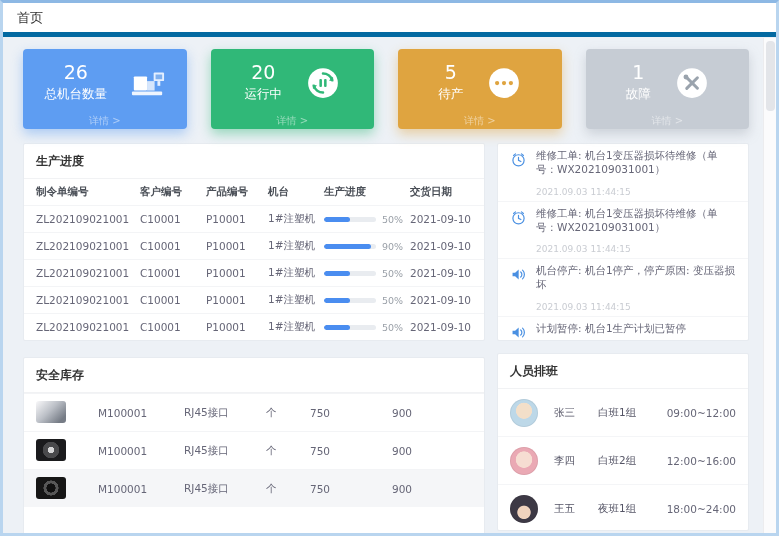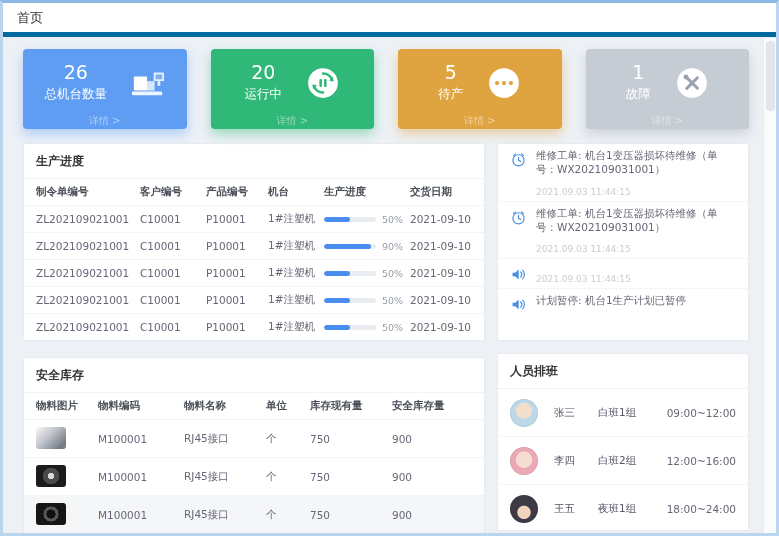--- a/index.html
+++ b/index.html
@@ -281,28 +281,20 @@
                   </span>
                   <span class="pct">50%</span>
                 </span>
                 <span>2021-09-10</span>
               </div>
             </div>
         </div>
 
         <div class="panel inventory">
           <h3>安全库存</h3>
-          <div class="v-row v-head">
-            <span>物料图片</span>
-            <span>物料编码</span>
-            <span>物料名称</span>
-            <span>单位</span>
-            <span>库存现有量</span>
-            <span>安全库存量</span>
-          </div>
           <div class="v-rows">
 
               <div class="v-row v-data i0">
                 <span><span class="mimg"></span></span>
                 <span>M100001</span>
                 <span>RJ45接口</span>
                 <span>个</span>
                 <span>750</span>
                 <span>900</span>
               </div>
@@ -367,20 +359,21 @@
               <div class="n-item i2">
                 <span class="n-icon speaker">
 
                   <svg class="ic-speaker" viewBox="0 0 20 20" width="17" height="17">
                     <path d="M3 7.8 h3 l4.2-3.6 v11.6 L6 12.2 H3 z" fill="#4a90e2"></path>
                     <path d="M12.6 7 a4 4 0 0 1 0 6" stroke="#4a90e2" stroke-width="1.4" fill="none" stroke-linecap="round"></path>
                     <path d="M14.8 4.9 a7.2 7.2 0 0 1 0 10.2" stroke="#4a90e2" stroke-width="1.4" fill="none" stroke-linecap="round"></path>
                   </svg>
                 </span>
                 <span class="n-body">
+                  <span class="n-text">机台停产: 机台1停产，停产原因: 变压器损坏</span>
                   <span class="n-time">2021.09.03 11:44:15</span>
                 </span>
               </div>
 
               <div class="n-item i3">
                 <span class="n-icon speaker">
 
                   <svg class="ic-speaker" viewBox="0 0 20 20" width="17" height="17">
                     <path d="M3 7.8 h3 l4.2-3.6 v11.6 L6 12.2 H3 z" fill="#4a90e2"></path>
                     <path d="M12.6 7 a4 4 0 0 1 0 6" stroke="#4a90e2" stroke-width="1.4" fill="none" stroke-linecap="round"></path>

